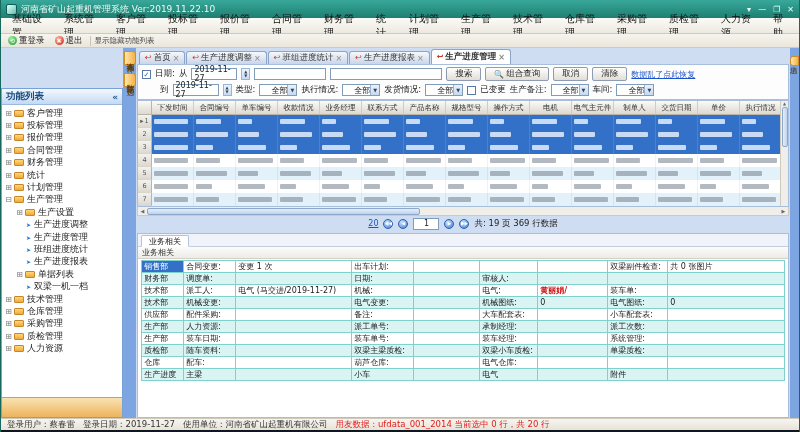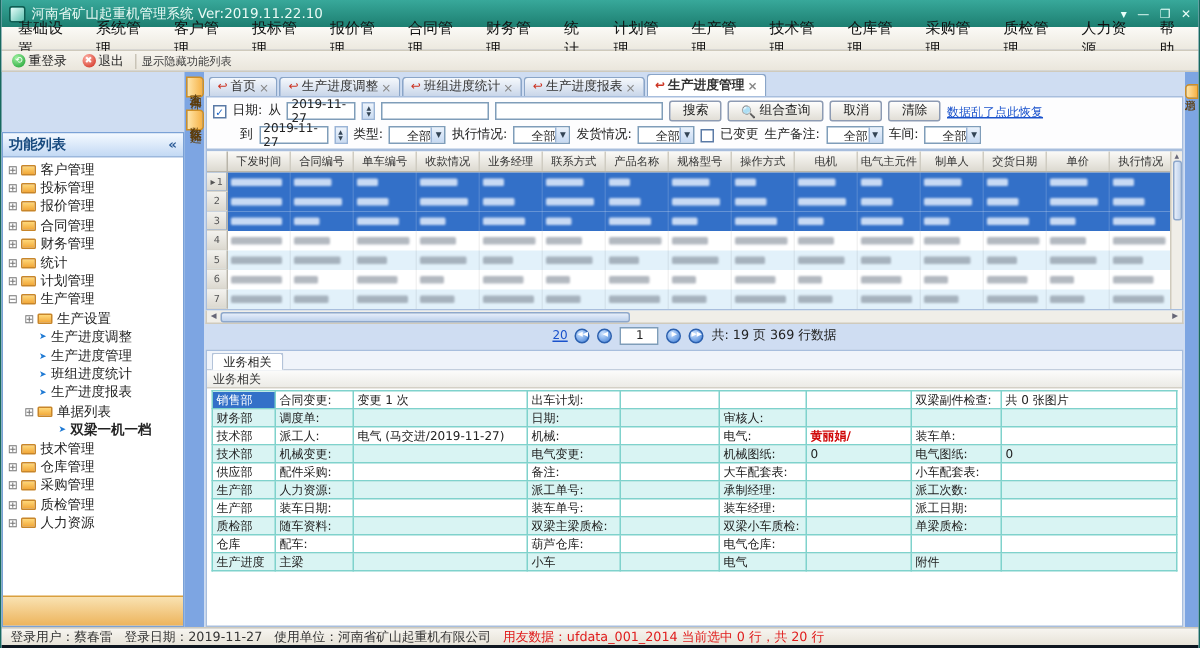--- a/index.html
+++ b/index.html
@@ -228,21 +228,21 @@
           <div class="tree-row" style="padding-left: 13px;">
             <span class="exp"></span>
             <span class="leaf-ic">➤</span>
             <span>生产进度报表</span>
           </div>
           <div class="tree-row" style="padding-left: 13px;">
             <span class="exp">⊞</span>
             <span class="folder-ic"></span>
             <span>单据列表</span>
           </div>
-          <div class="tree-row" style="padding-left: 26px; font-weight: bold;">
+          <div class="tree-row" style="padding-left: 13px;">
             <span class="exp"></span>
             <span class="leaf-ic">➤</span>
             <span>双梁一机一档</span>
           </div>
           <div class="tree-row" style="padding-left: 2px;">
             <span class="exp">⊞</span>
             <span class="folder-ic"></span>
             <span>技术管理</span>
           </div>
           <div class="tree-row" style="padding-left: 2px;">
@@ -846,21 +846,21 @@
                 <td></td>
               </tr>
               <tr>
                 <td>生产部</td>
                 <td>装车日期:</td>
                 <td></td>
                 <td>装车单号:</td>
                 <td></td>
                 <td>装车经理:</td>
                 <td></td>
-                <td>派工日期:</td>
+                <td>系统管理:</td>
                 <td></td>
               </tr>
               <tr class="alt">
                 <td>质检部</td>
                 <td>随车资料:</td>
                 <td></td>
                 <td>双梁主梁质检:</td>
                 <td></td>
                 <td>双梁小车质检:</td>
                 <td></td>

